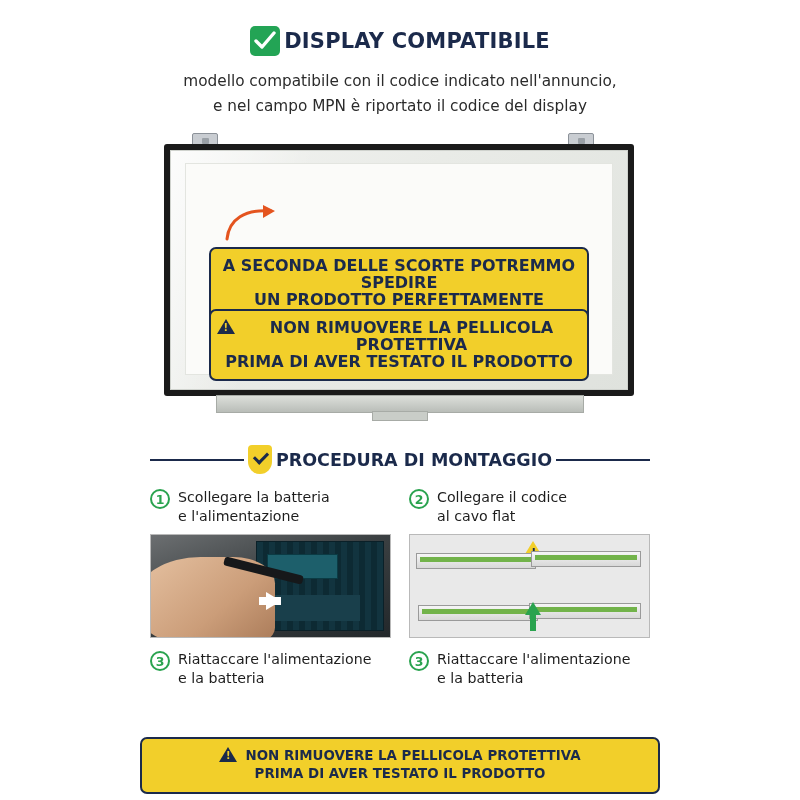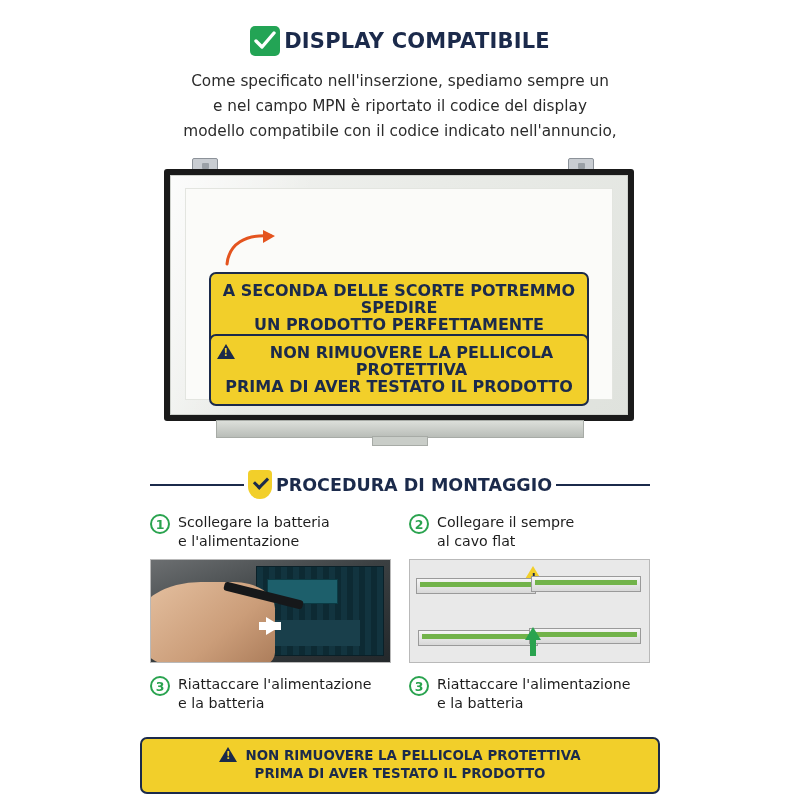--- a/index.html
+++ b/index.html
@@ -293,23 +293,22 @@
     <div class="hdr">
       <div class="check-box">
         <svg width="22" height="20" viewBox="0 0 22 20" aria-hidden="true">
           <path d="M2 10 L8 16 L20 2" stroke="#ffffff" stroke-width="3.4" fill="none" stroke-linecap="round" stroke-linejoin="round"></path>
         </svg>
       </div>
       <div class="hdr-title">DISPLAY COMPATIBILE</div>
     </div>
 
     <div class="intro">
-      <div>Come specificato nell'inserzione, spediamo sempre un</div>
+      <div>modello compatibile con il codice indicato nell'annuncio,</div>
       <div>e nel campo MPN è riportato il codice del display</div>
-      <div>modello compatibile con il codice indicato nell'annuncio,</div>
     </div>
 
     <div class="screen-wrap">
       <div class="tab l"></div>
       <div class="tab r"></div>
       <div class="bezel">
         <div class="glass">
           <div class="glass-in"></div>
 
           <div class="arrow">
@@ -359,21 +358,21 @@
           <div class="hand"></div>
           <div class="tool"></div>
           <div class="wh-arrow"></div>
         </div>
       </div>
 
       <div>
         <div class="step-label">
           <span class="num">2</span>
           <span>
-            <span>Collegare il sempre</span><br>
+            <span>Collegare il codice</span><br>
             <span>al cavo flat</span>
           </span>
         </div>
         <div class="photo b">
           <div class="mini-tri"></div>
           <div class="conn c1"></div>
           <div class="conn c2"></div>
           <div class="conn c3"></div>
           <div class="conn c4"></div>
           <div class="grn-arrow"></div>

